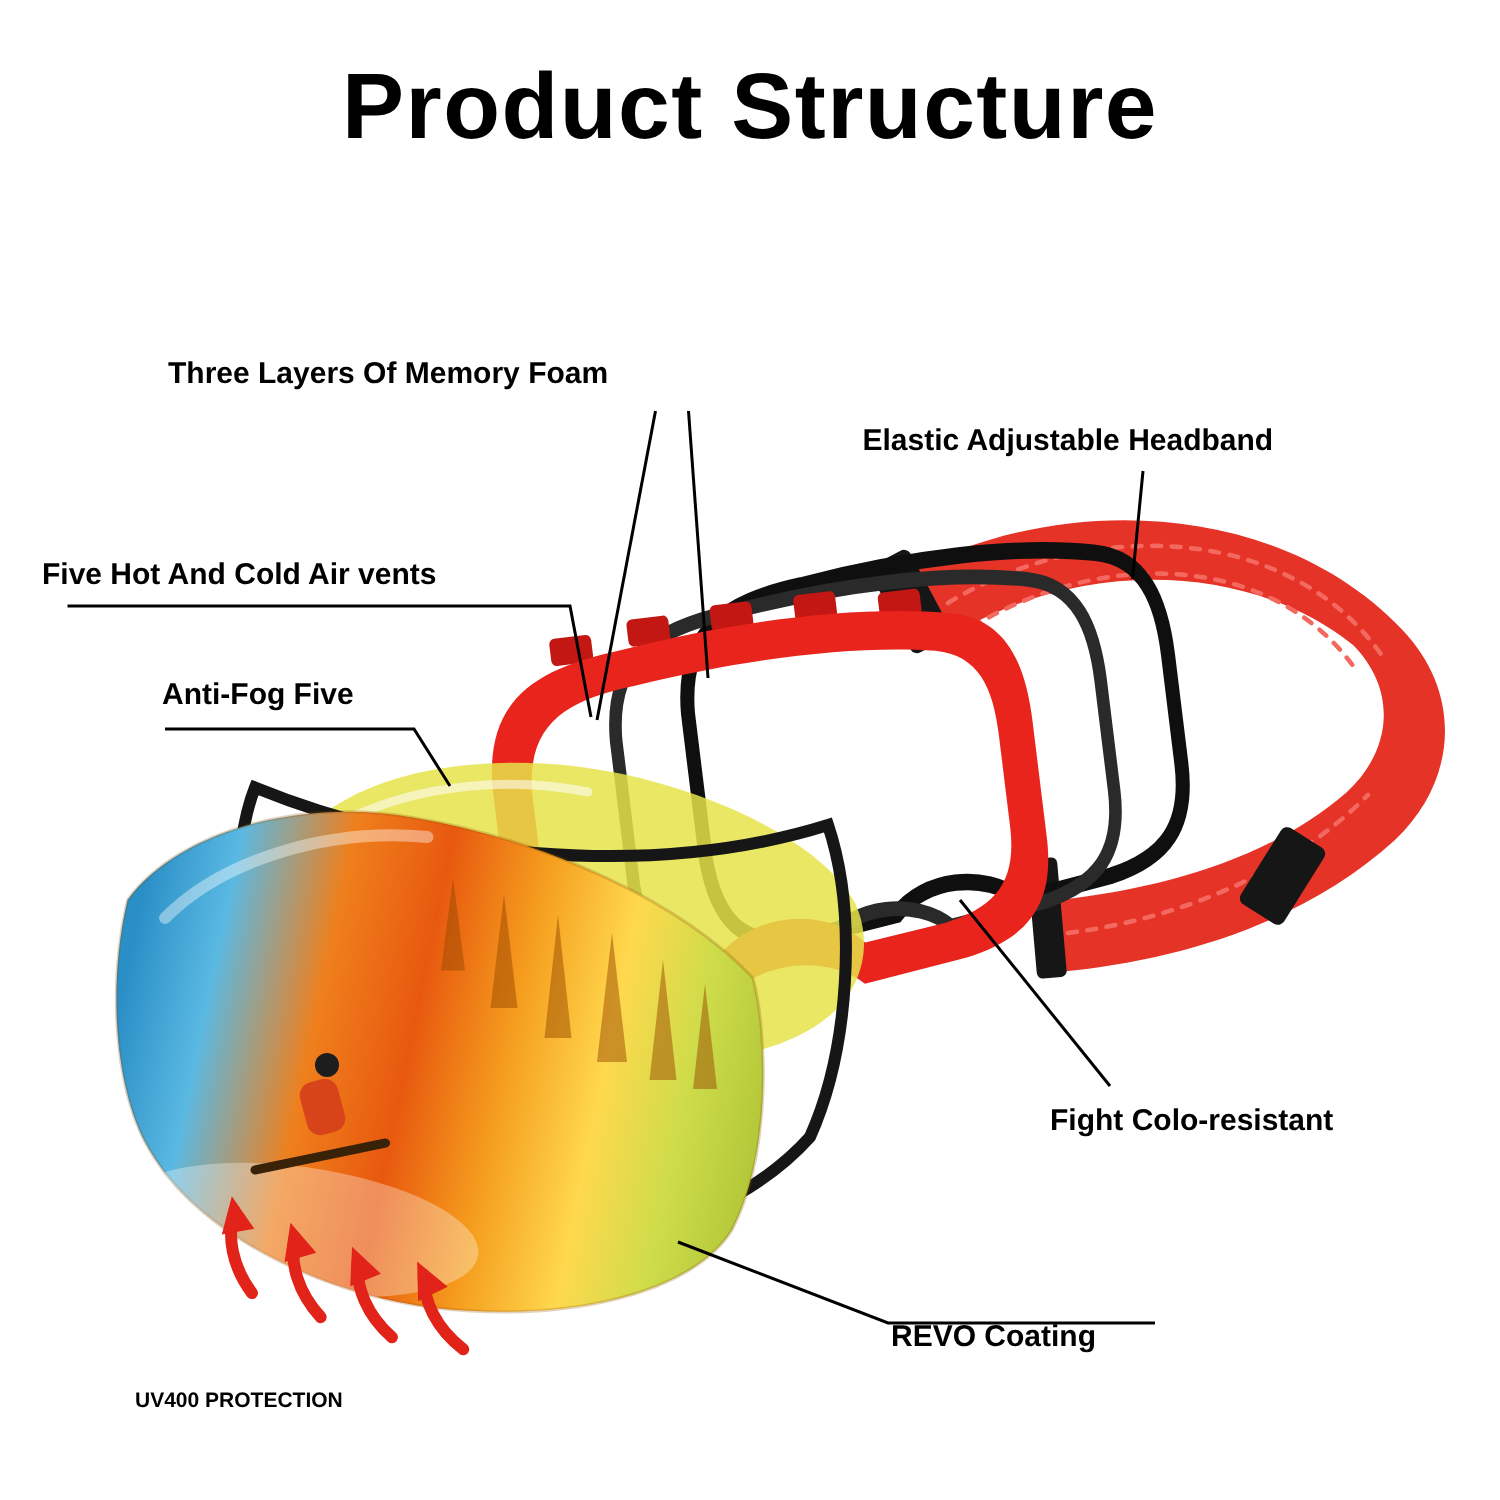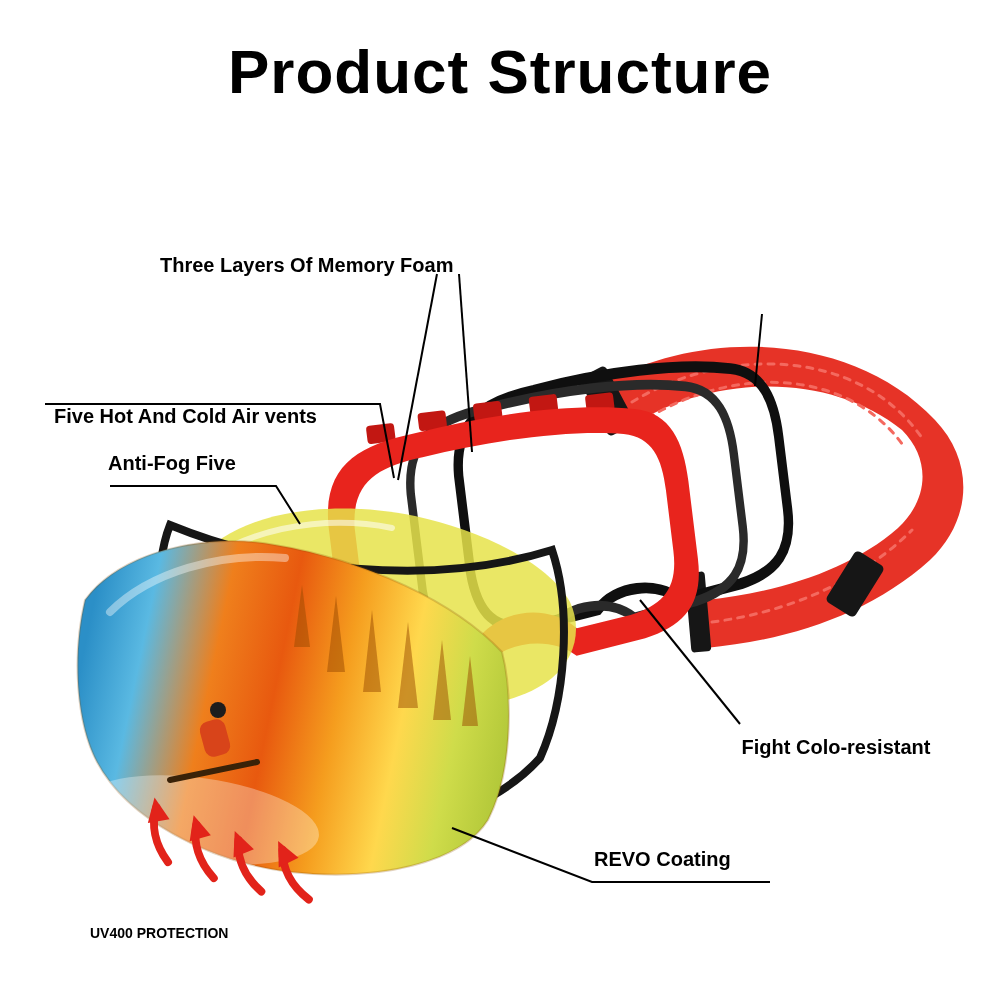--- a/index.html
+++ b/index.html
@@ -17,26 +17,26 @@
     position:relative;width:1000px;height:1000px;background:#ffffff;
     overflow:hidden;font-family:"Liberation Sans",sans-serif;color:var(--c-text-black);
   }
   .title{
     position:absolute;top:36px;left:0;right:0;text-align:center;
     font-size:62px;font-weight:bold;letter-spacing:1px;color:var(--c-text-black);
   }
   .label{
     position:absolute;font-weight:bold;font-size:20px;white-space:nowrap;color:var(--c-text-black);
   }
-  .label-memory-foam{left:112px;top:254px;margin-left:48px;}
+  .label-memory-foam{left:112px;top:238px;}
   .label-headband{left:575px;top:283px;}
-  .label-air-vents{left:54px;top:372px;margin-top:33px;}
+  .label-air-vents{left:28px;top:372px;}
   .label-antifog{left:108px;top:452px;}
-  .label-tpu{left:700px;top:732px;width:272px;text-align:center;white-space:normal;line-height:1.55;}
-  .label-revo{left:594px;top:848px;}
+  .label-tpu{left:700px;top:732px;width:272px;text-align:left;white-space:normal;line-height:1.55;}
+  .label-revo{left:594px;top:880px;}
   .label-uv400{left:90px;top:925px;font-size:14px;}
   svg.art{position:absolute;left:0;top:0;width:1000px;height:1000px;}
 </style>
 </head>
 <body>
 
 <div class="stage">
 
   <div class="title">Product Structure</div>
 
@@ -134,20 +134,21 @@
       <line x1="459" y1="274" x2="472" y2="452"></line>
       <line x1="762" y1="314" x2="755" y2="386"></line>
       <polyline points="45,404 380,404 394,478"></polyline>
       <polyline points="110,486 276,486 300,524"></polyline>
       <line x1="640" y1="600" x2="740" y2="724"></line>
       <polyline points="770,882 592,882 452,828"></polyline>
     </g>
   </svg>
 
   <div class="label label-memory-foam">Three Layers Of Memory Foam</div>
+  <div class="label label-headband">Elastic Adjustable Headband</div>
   <div class="label label-air-vents">Five Hot And Cold Air vents</div>
   <div class="label label-antifog">Anti-Fog Five</div>
   <div class="label label-tpu">
     <div>Fight Colo-resistant</div>
   </div>
   <div class="label label-revo">REVO Coating</div>
   <div class="label label-uv400">UV400 PROTECTION</div>
 
 </div>
 

